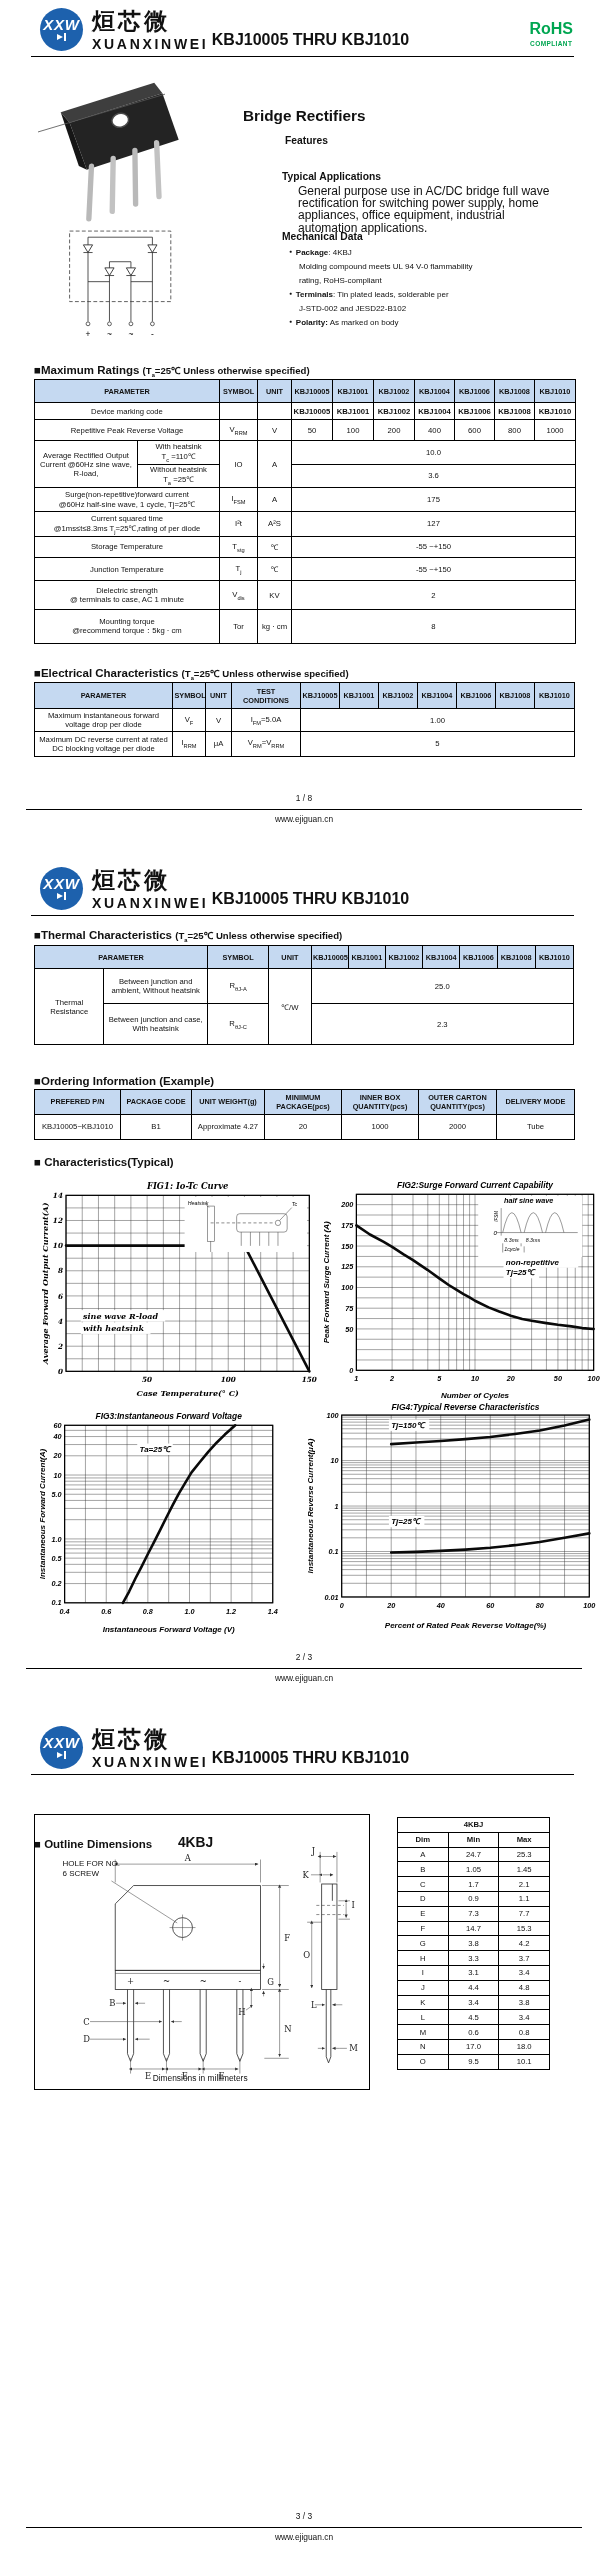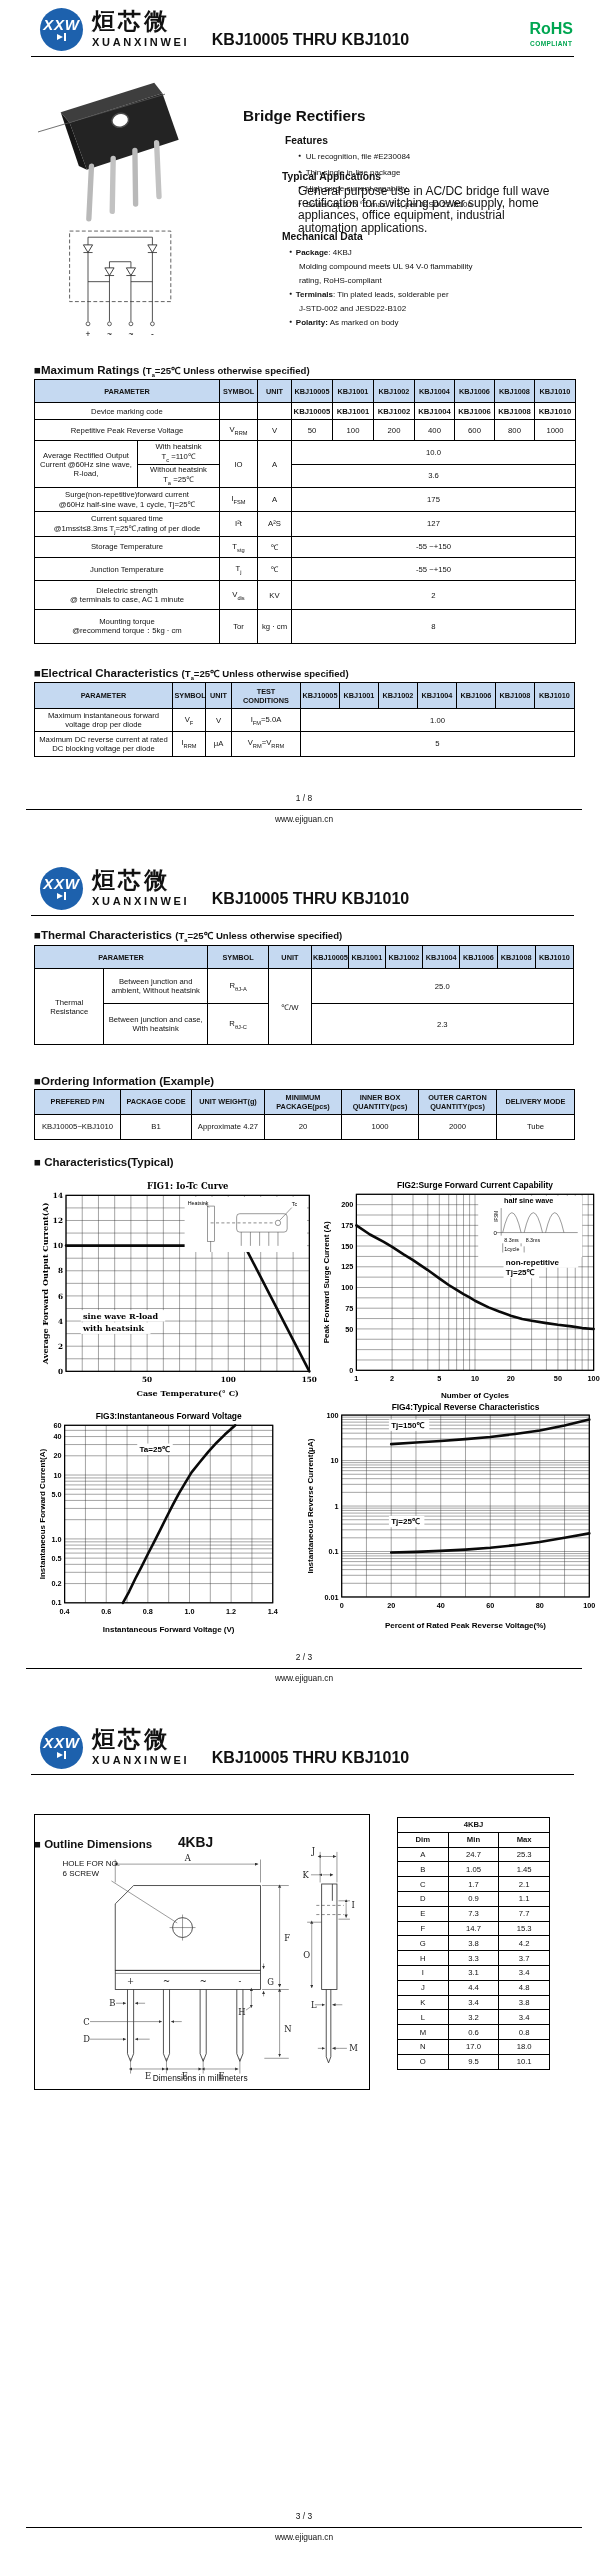--- a/index.html
+++ b/index.html
@@ -8,21 +8,21 @@
   
   .logo{position:absolute;left:40px;top:7.7px;display:flex;align-items:flex-start;}
   .logo-circle{width:43px;height:43px;border-radius:50%;background:#1d61ad;color:#fff;
     display:flex;flex-direction:column;align-items:center;justify-content:center;flex:0 0 auto;}
   .logo-xxw{font-style:italic;font-weight:bold;font-size:15px;letter-spacing:0.8px;line-height:13.8px;}
   .logo-diode{display:flex;align-items:center;height:7.7px;margin-top:1.5px;}
   .logo-diode .tri{width:0;height:0;border-left:6.1px solid #fff;border-top:3.8px solid transparent;border-bottom:3.8px solid transparent;}
   .logo-diode .bar{width:1.5px;height:7.7px;background:#fff;margin-left:0.8px;}
   .logo-text{margin-left:9px;}
   .logo-cn{font-size:23px;font-weight:bold;letter-spacing:3.1px;line-height:26px;color:#111;}
-  .logo-en{font-size:11px;font-weight:bold;letter-spacing:2.7px;color:#111;margin-top:2.3px;}
+  .logo-en{font-size:14px;font-weight:bold;letter-spacing:2.7px;color:#111;margin-top:2.3px;}
   .doc-title{position:absolute;left:184px;top:31px;width:253px;text-align:center;font-size:16px;font-weight:bold;}
   .rohs{position:absolute;right:35px;top:20px;text-align:center;}
   .rohs-1{font-size:16px;font-weight:bold;color:#00a651;line-height:17px;}
   .rohs-2{font-size:6.5px;font-weight:bold;color:#00a651;letter-spacing:0.4px;margin-top:3.1px;}
   .hdr-rule{position:absolute;left:31px;right:34px;top:56px;border-bottom:1.5px solid #000;}
   
   .pageno{position:absolute;left:0;right:0;top:793px;text-align:center;font-size:8.4px;}
   .frule{position:absolute;left:26px;right:26px;top:809px;border-bottom:1.1px solid #000;}
   .site{position:absolute;left:0;right:0;top:814px;text-align:center;font-size:8.4px;}
   
@@ -42,21 +42,21 @@
   .sec-h{position:absolute;font-size:11.5px;font-weight:bold;}
   .sec-h .cond{font-size:9.6px;font-weight:bold;}
   
   table.t{border-collapse:collapse;table-layout:fixed;position:absolute;background:#fff;}
   table.t th,table.t td{border:0.8px solid #000;font-size:7.7px;text-align:center;padding:0.8px 1.5px;overflow:hidden;}
   table.t th{background:#c5d9f1;font-weight:bold;font-size:7.3px;}
   td.pl{text-align:left;padding-left:3.1px;}
   .bold{font-weight:bold;}
   sub{font-size:5.7px;}
   
-  .chart{position:absolute;}
+  .chart{position:absolute;font-style:italic;}
   svg text{font-family:"Liberation Sans",sans-serif;}
   .ct{font-size:11px;font-weight:bold;}
   .serif{font-family:"DejaVu Serif",serif;}
   .grid{stroke:#3a3a3a;stroke-width:0.6;}
   .frame{fill:none;stroke:#000;stroke-width:1.6;}
   .curve{fill:none;stroke:#0a0a0a;stroke-width:3.4;stroke-linejoin:round;stroke-linecap:round;}
   .tick{font-size:9.5px;font-weight:bold;}
   .alab{font-size:10.5px;font-weight:bold;}
   .ann{font-size:10.5px;font-weight:bold;}
   
@@ -137,26 +137,20 @@
     <circle cx="86" cy="125" r="2.5" fill="#fff" stroke="#333"></circle>
     <circle cx="114" cy="125" r="2.5" fill="#fff" stroke="#333"></circle>
   <text x="30" y="142" text-anchor="middle" style="font-size:11px">+</text>
       <text x="58" y="142" text-anchor="middle" style="font-size:11px">~</text>
       <text x="86" y="142" text-anchor="middle" style="font-size:11px">~</text>
       <text x="114" y="142" text-anchor="middle" style="font-size:11px">-</text>
     </svg>
 
   <div class="prod-title">Bridge Rectifiers</div>
   <div class="feat-title">Features</div>
-  <ul class="feat-list blt" id="features-list">
-      <li>UL recognition, file #E230084</li>
-      <li>Thin single in-line package</li>
-      <li>High surge current capability</li>
-      <li>Solder dip 275 °C max. 7 s, per JESD 22-B106</li>
-    </ul>
   <div class="apps-title">Typical Applications</div>
   <div class="apps-text">General purpose use in AC/DC bridge full wave rectification for switching power supply, home appliances, office equipment, industrial automation applications.</div>
   <div class="mech-title">Mechanical Data</div>
   <ul class="mech-list blt" id="mech-list">
       <li><b>Package</b>: 4KBJ</li>
       <li class="nb">Molding compound meets UL 94 V-0 flammability</li>
       <li class="nb">rating, RoHS-compliant</li>
       <li><b>Terminals</b>: Tin plated leads, solderable per</li>
       <li class="nb">J-STD-002 and JESD22-B102</li>
       <li><b>Polarity:</b> As marked on body</li>
@@ -905,21 +899,21 @@
           <td>4.4</td>
           <td>4.8</td>
         </tr>
         <tr>
           <td>K</td>
           <td>3.4</td>
           <td>3.8</td>
         </tr>
         <tr>
           <td>L</td>
-          <td>3.2</td>
+          <td>4.5</td>
           <td>3.4</td>
         </tr>
         <tr>
           <td>M</td>
           <td>0.6</td>
           <td>0.8</td>
         </tr>
         <tr>
           <td>N</td>
           <td>17.0</td>

